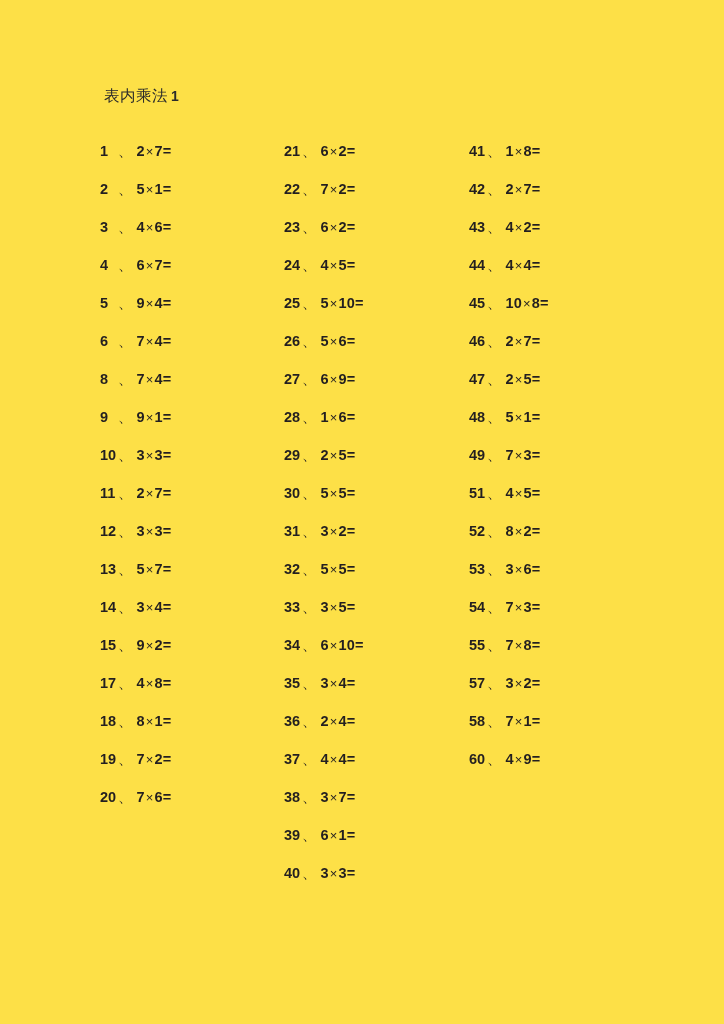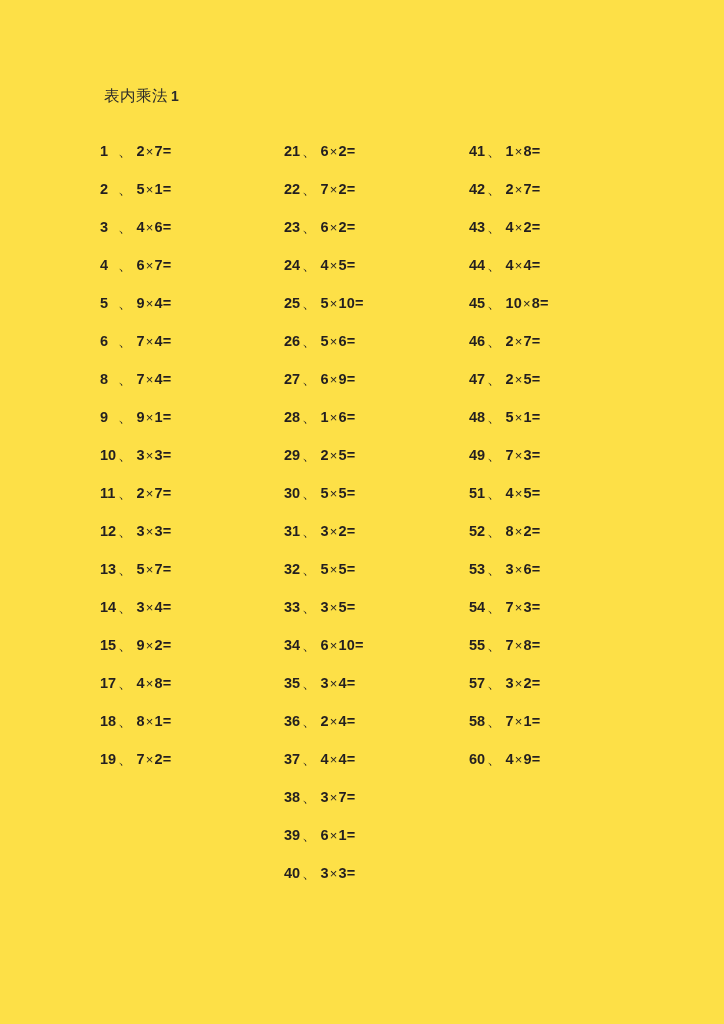--- a/index.html
+++ b/index.html
@@ -104,20 +104,21 @@
         <div class="problem-row"><span class="problem-index">9</span><span class="problem-sep">、</span><span class="problem-expr"><span>9</span><span class="op-times">×</span><span>1</span><span>=</span></span></div>
         <div class="problem-row"><span class="problem-index">10</span><span class="problem-sep">、</span><span class="problem-expr"><span>3</span><span class="op-times">×</span><span>3</span><span>=</span></span></div>
         <div class="problem-row"><span class="problem-index">11</span><span class="problem-sep">、</span><span class="problem-expr"><span>2</span><span class="op-times">×</span><span>7</span><span>=</span></span></div>
         <div class="problem-row"><span class="problem-index">12</span><span class="problem-sep">、</span><span class="problem-expr"><span>3</span><span class="op-times">×</span><span>3</span><span>=</span></span></div>
         <div class="problem-row"><span class="problem-index">13</span><span class="problem-sep">、</span><span class="problem-expr"><span>5</span><span class="op-times">×</span><span>7</span><span>=</span></span></div>
         <div class="problem-row"><span class="problem-index">14</span><span class="problem-sep">、</span><span class="problem-expr"><span>3</span><span class="op-times">×</span><span>4</span><span>=</span></span></div>
         <div class="problem-row"><span class="problem-index">15</span><span class="problem-sep">、</span><span class="problem-expr"><span>9</span><span class="op-times">×</span><span>2</span><span>=</span></span></div>
         <div class="problem-row"><span class="problem-index">17</span><span class="problem-sep">、</span><span class="problem-expr"><span>4</span><span class="op-times">×</span><span>8</span><span>=</span></span></div>
         <div class="problem-row"><span class="problem-index">18</span><span class="problem-sep">、</span><span class="problem-expr"><span>8</span><span class="op-times">×</span><span>1</span><span>=</span></span></div>
         <div class="problem-row"><span class="problem-index">19</span><span class="problem-sep">、</span><span class="problem-expr"><span>7</span><span class="op-times">×</span><span>2</span><span>=</span></span></div>
+        <div class="problem-row"><span class="problem-index">20</span><span class="problem-sep">、</span><span class="problem-expr"><span>7</span><span class="op-times">×</span><span>6</span><span>=</span></span></div>
       </div>
     <div class="problem-column col-2">
         <div class="problem-row"><span class="problem-index">21</span><span class="problem-sep">、</span><span class="problem-expr"><span>6</span><span class="op-times">×</span><span>2</span><span>=</span></span></div>
         <div class="problem-row"><span class="problem-index">22</span><span class="problem-sep">、</span><span class="problem-expr"><span>7</span><span class="op-times">×</span><span>2</span><span>=</span></span></div>
         <div class="problem-row"><span class="problem-index">23</span><span class="problem-sep">、</span><span class="problem-expr"><span>6</span><span class="op-times">×</span><span>2</span><span>=</span></span></div>
         <div class="problem-row"><span class="problem-index">24</span><span class="problem-sep">、</span><span class="problem-expr"><span>4</span><span class="op-times">×</span><span>5</span><span>=</span></span></div>
         <div class="problem-row"><span class="problem-index">25</span><span class="problem-sep">、</span><span class="problem-expr"><span>5</span><span class="op-times">×</span><span>10</span><span>=</span></span></div>
         <div class="problem-row"><span class="problem-index">26</span><span class="problem-sep">、</span><span class="problem-expr"><span>5</span><span class="op-times">×</span><span>6</span><span>=</span></span></div>
         <div class="problem-row"><span class="problem-index">27</span><span class="problem-sep">、</span><span class="problem-expr"><span>6</span><span class="op-times">×</span><span>9</span><span>=</span></span></div>
         <div class="problem-row"><span class="problem-index">28</span><span class="problem-sep">、</span><span class="problem-expr"><span>1</span><span class="op-times">×</span><span>6</span><span>=</span></span></div>

